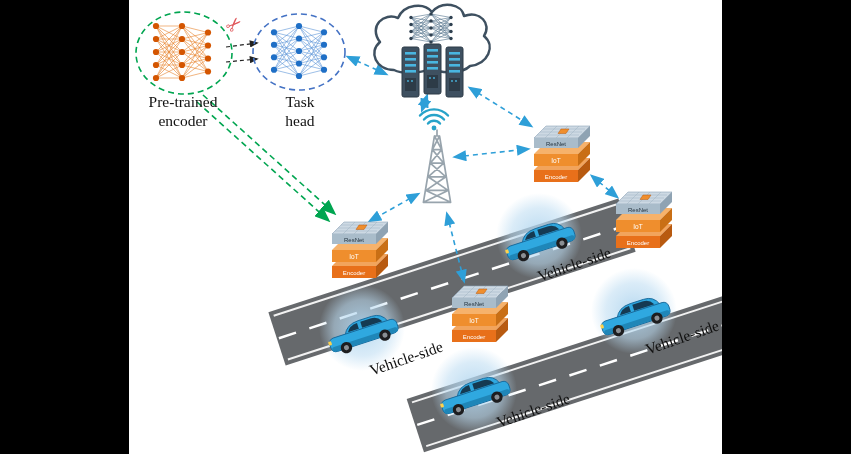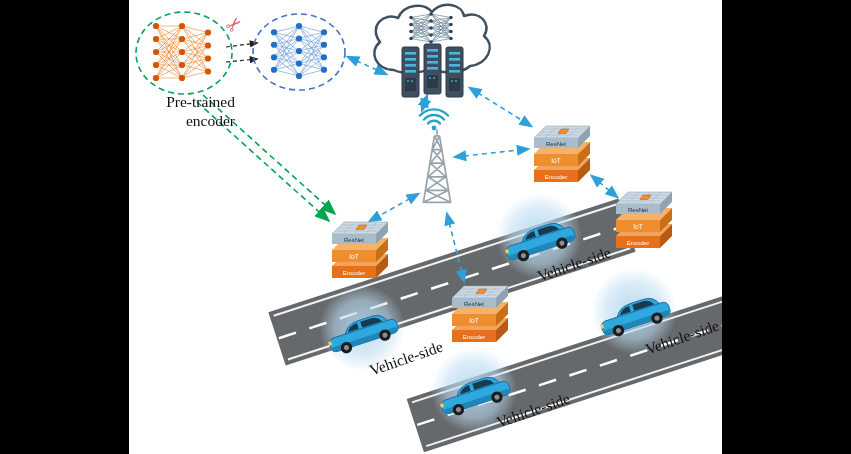--- a/index.html
+++ b/index.html
@@ -2,21 +2,21 @@
 <html><head>
 <meta charset="utf-8">
 <style>
   html,body{margin:0;padding:0;background:#000;}
   .canvas{position:relative;width:851px;height:454px;background:#fff;overflow:hidden;
           font-family:"Liberation Serif",serif;}
   .bar{position:absolute;top:0;bottom:0;width:129px;background:#000;z-index:10;}
   .bar.left{left:0;}
   .bar.right{right:0;}
   .scene{position:absolute;left:0;top:0;z-index:1;}
-  .lbl{position:absolute;z-index:5;color:#101010;font-size:15.5px;line-height:1.2;text-align:right;}
+  .lbl{position:absolute;z-index:5;color:#101010;font-size:15.5px;line-height:1.2;text-align:center;}
   .vs{position:absolute;z-index:5;color:#101010;font-size:15.5px;white-space:nowrap;
       transform-origin:0 50%;transform:rotate(-19deg);}
   .scissors{position:absolute;z-index:6;font-size:19px;color:#e0565a;transform:rotate(-45deg);}
 </style>
 </head>
 <body>
 
 <div class="canvas">
 
   <svg class="scene" width="851" height="454" viewBox="0 0 851 454">
@@ -204,20 +204,21 @@
         <circle cx="25" cy="50" r="3.1" fill="#1f6fc6"></circle>
         <circle cx="50" cy="6.25" r="3.1" fill="#1f6fc6"></circle>
         <circle cx="50" cy="18.75" r="3.1" fill="#1f6fc6"></circle>
         <circle cx="50" cy="31.25" r="3.1" fill="#1f6fc6"></circle>
         <circle cx="50" cy="43.75" r="3.1" fill="#1f6fc6"></circle>
       </g>
   </svg>
 
   <div class="lbl" style="left:131px;top:93px;width:104px;">Pre-trained encoder</div>
 
+  <div class="lbl" style="left:269px;top:93px;width:62px;">Task head</div>
 
 
   <div class="vs" style="left:370px;top:362px;">Vehicle-side</div>
 
   <div class="vs" style="left:538px;top:268px;">Vehicle-side</div>
 
   <div class="vs" style="left:497px;top:414px;">Vehicle-side</div>
 
   <div class="vs" style="left:646px;top:341px;">Vehicle-side</div>
 

